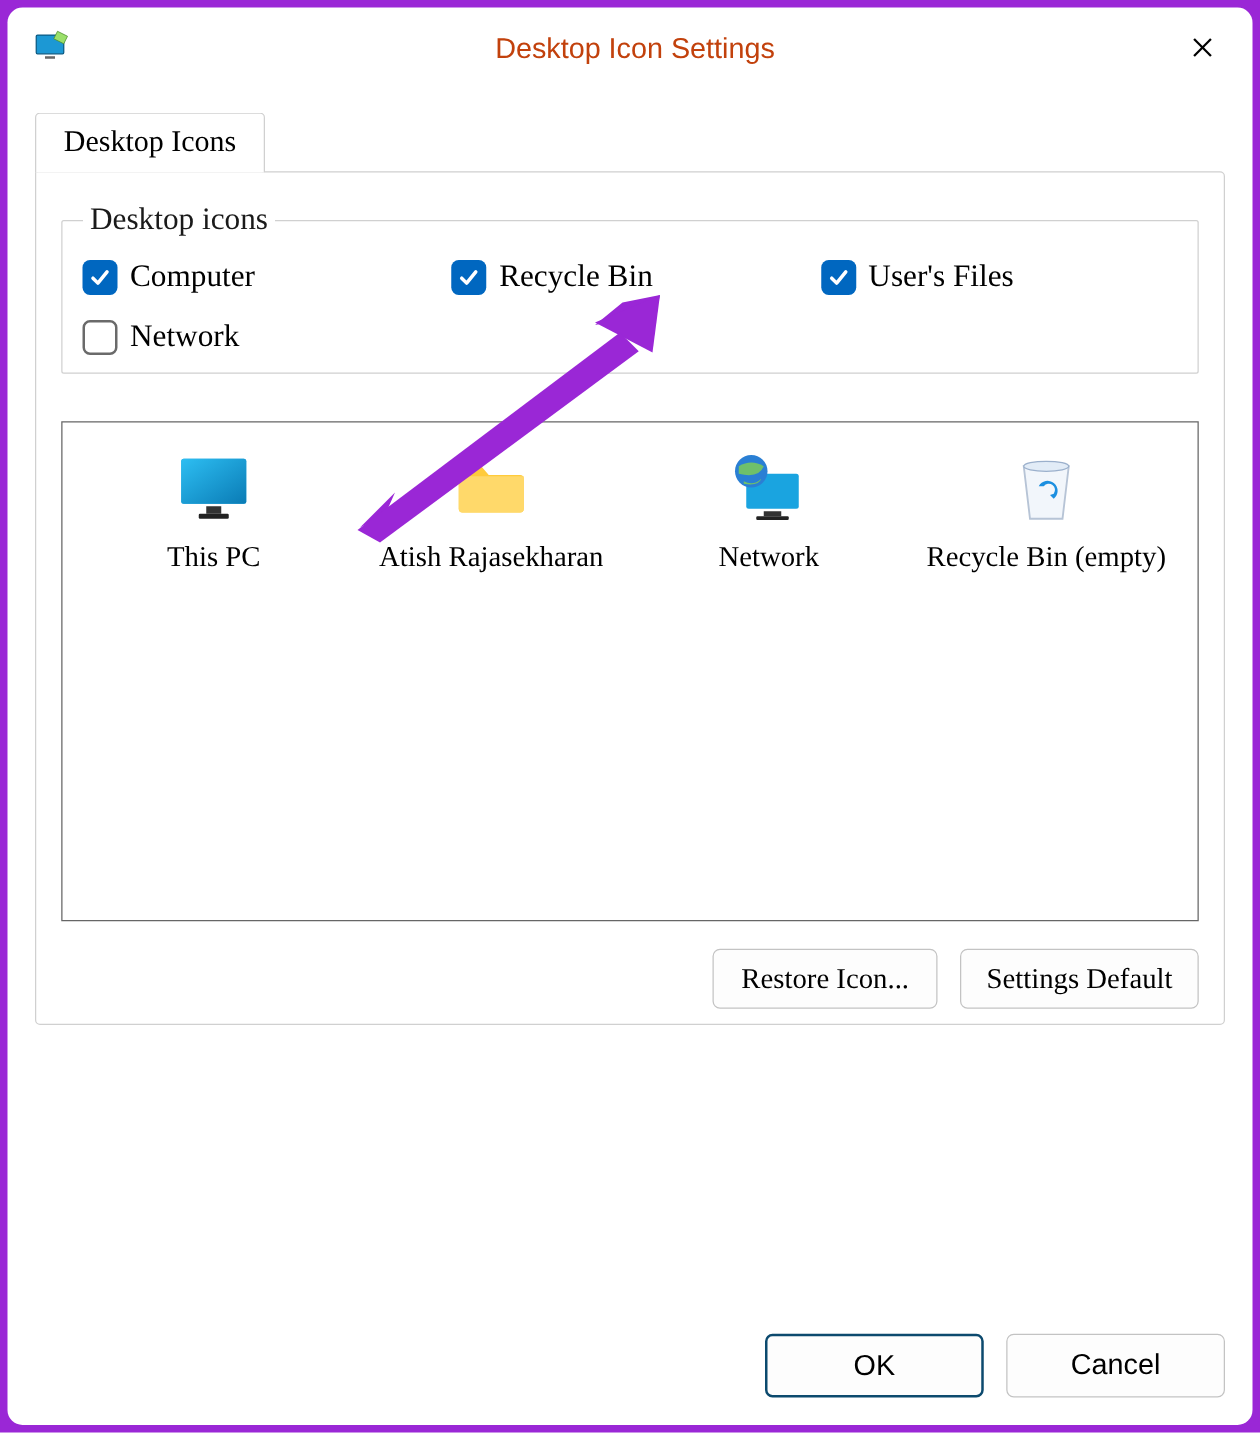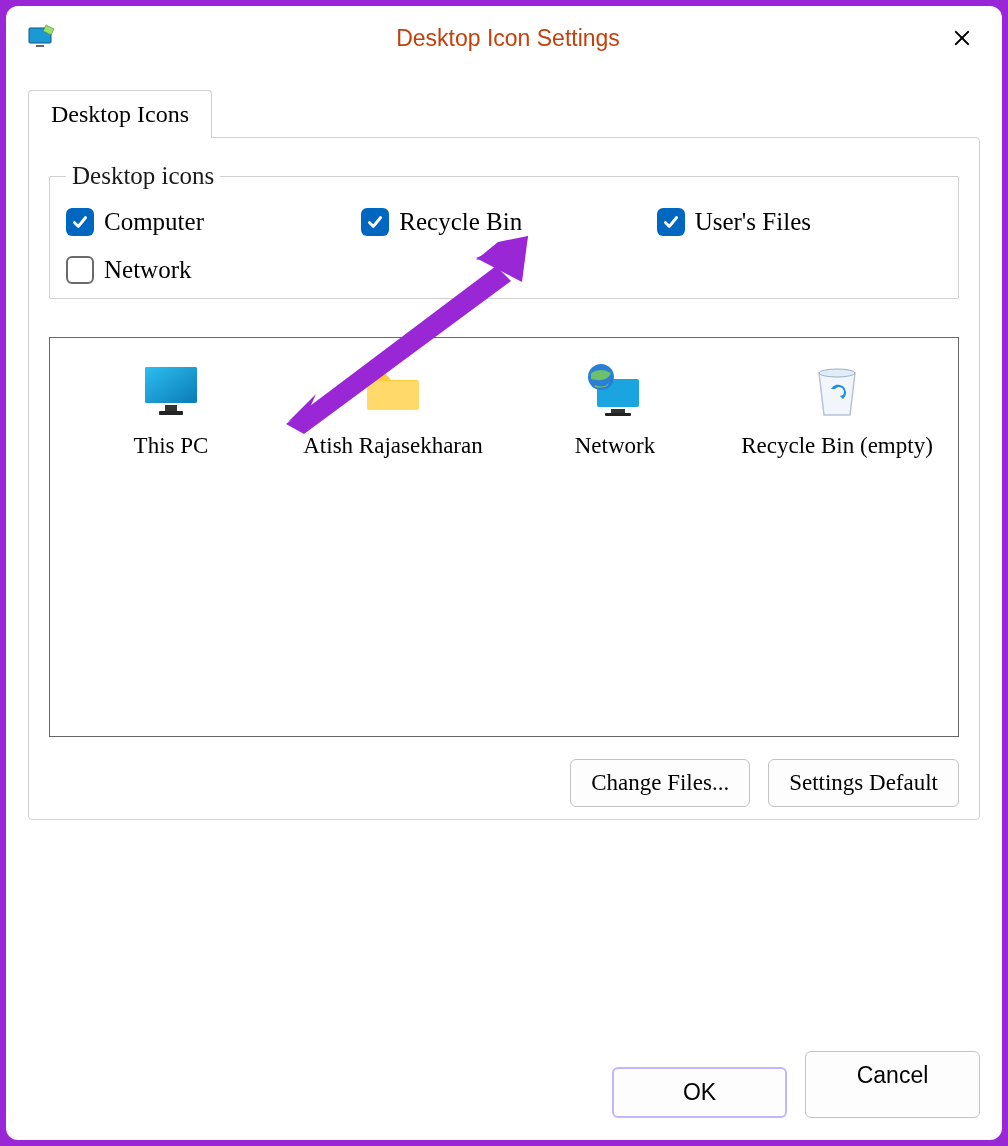--- a/index.html
+++ b/index.html
@@ -122,21 +122,21 @@
       min-width: 180px;
       text-align: center;
       cursor: pointer;
     }
     .allow-row { display: flex; align-items: center; gap: 12px; font-size: 25px; margin: 26px 0 0 20px; }
     .footer {
       display: flex; justify-content: flex-end; gap: 18px;
       padding: 22px;
     }
     .footer .btn { min-width: 175px; }
-    .btn.primary-outline { border: 2px solid #c4b5fd; margin-top: 16px; }
+    .btn.primary-outline { border: 2px solid #0c4a6e; }
     
     .arrow {
       position: absolute;
       left: 270px; top: 230px;
       pointer-events: none;
     }
   </style>
 </head>
 <body>
 
@@ -257,21 +257,21 @@
               <path d="M26 30 a8 8 0 1 1 12 10 l-3 -3 3 -1 a5 5 0 1 0 -8 -6 z" fill="#1c8fe0"></path>
             </svg>
           </span>
           <span>Recycle Bin (empty)</span>
         </div>
 
       </div>
 
       <div class="btn-row">
         <div class="btn">
-          <span>Change Files...</span>
+          <span>Restore Icon...</span>
         </div>
         <div class="btn">
           <span>Settings Default</span>
         </div>
       </div>
 
 
     </div>
 
     <div style="flex:1"></div>

